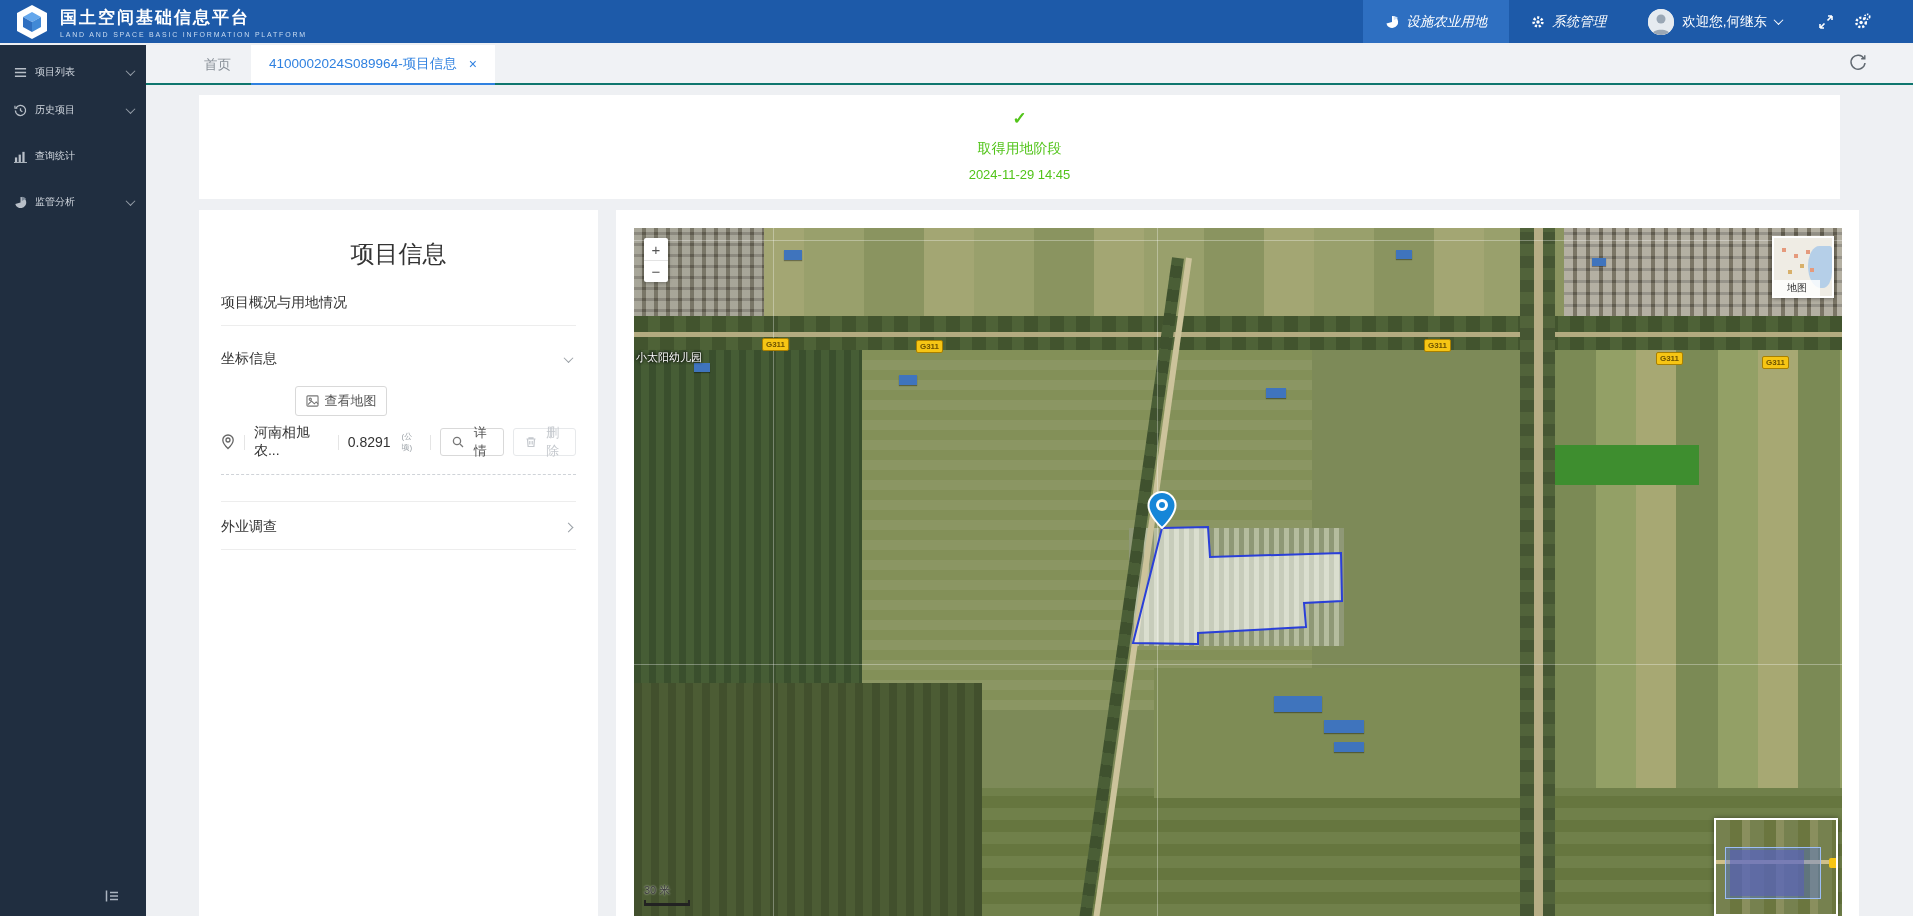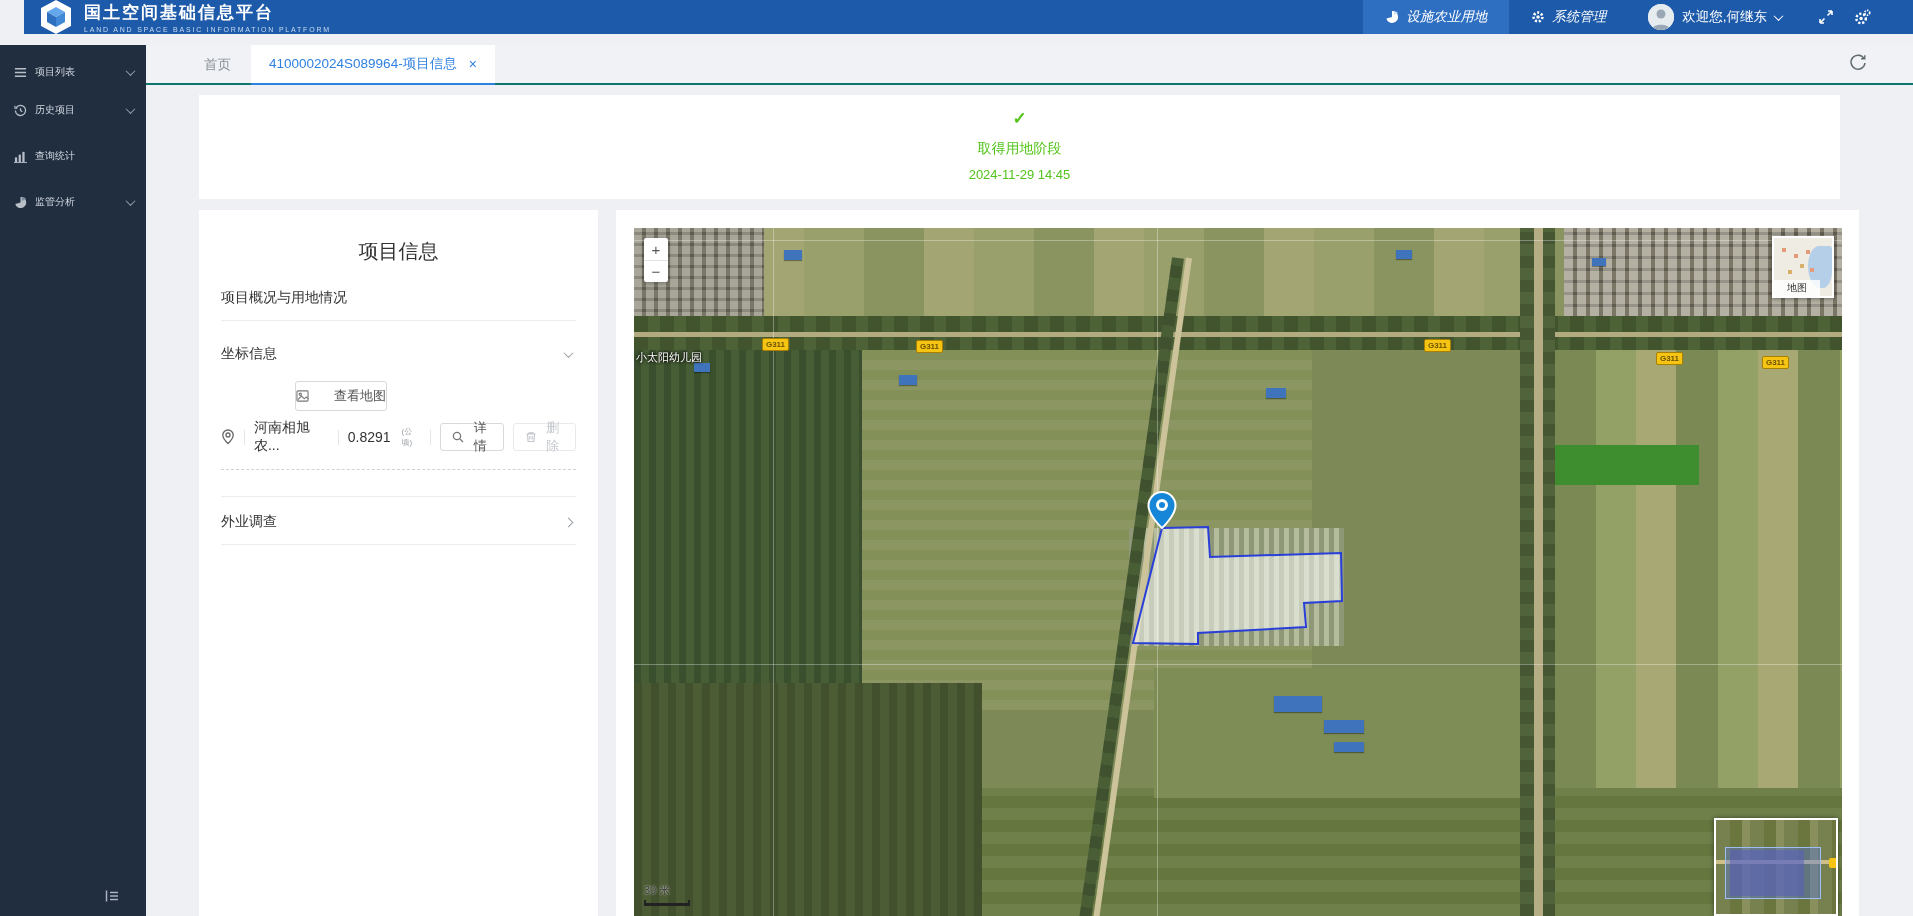--- a/index.html
+++ b/index.html
@@ -1,21 +1,21 @@
 <!DOCTYPE html>
 <html><head>
 <meta charset="utf-8">
 <style>
   * { margin:0; padding:0; box-sizing:border-box; }
   html,body { width:1913px; height:916px; }
   body { position:relative; overflow:hidden; background:#eef0f3; font-family:"Liberation Sans",sans-serif; }
   svg { display:block; }
 
   
-  .navbar { position:absolute; inset:0 0 auto 0; height:34px; background:#1d5aa9; display:flex; align-items:center; z-index:40;margin-left:24px; }
+  .navbar { position:absolute; inset:0 0 auto 0; height:43px; background:#1d5aa9; display:flex; align-items:center; z-index:40; }
   .logo-badge { margin-left:14px; flex:0 0 auto; }
   .brand { margin-left:10px; }
   .brand-title { color:#fff; font-size:17px; font-weight:bold; letter-spacing:2px; }
   .brand-sub { color:#c9dcf2; font-size:7px; letter-spacing:1.8px; margin-top:2px; }
   .nav-right { margin-left:auto; display:flex; align-items:center; height:100%; padding-right:42px; }
   .nav-item { display:flex; align-items:center; gap:7px; color:#fff; font-size:13.5px; height:100%; padding:0 22px; cursor:pointer;font-style:italic; }
   .nav-item.active { background:#2e6fc1; }
   .nav-user { display:flex; align-items:center; gap:8px; margin:0 16px 0 20px; color:#fff; font-size:13.5px; cursor:pointer; }
   .avatar { width:26px; height:26px; border-radius:50%; background:#e6ebf0; overflow:hidden; }
   .chev { width:7px; height:7px; border-right:1.5px solid currentColor; border-bottom:1.5px solid currentColor; display:inline-block; }
@@ -39,26 +39,26 @@
   .refresh-btn { position:absolute; right:46px; top:9px; cursor:pointer; color:#606870; }
 
   
   .status-card { position:absolute; left:199px; top:95px; width:1641px; height:104px; background:#fff; text-align:center; z-index:10; }
   .status-check { margin-top:13px; color:#52c41a; font-size:17px; font-weight:bold; }
   .status-stage { margin-top:11px; color:#52c41a; font-size:14px; }
   .status-time { margin-top:9px; color:#52c41a; font-size:13px; }
 
   
   .info-panel { position:absolute; left:199px; top:210px; bottom:0; width:399px; background:#fff; padding:0 22px; z-index:10; }
-  .panel-title { text-align:center; font-size:20px; color:#333; margin-top:28px; }
+  .panel-title { text-align:center; font-size:24px; color:#333; margin-top:28px; }
   .row-link { font-size:14px; color:#333; margin-top:24px; display:flex; align-items:center; cursor:pointer; }
   .row-link .chev { color:#9aa0a6; margin-left:auto; margin-right:4px; }
   hr.solid { border:none; border-top:1px solid #ededed; margin-top:13px; }
   hr.dashed { border:none; border-top:1px dashed #cfd3d8; margin-top:14px; }
-  .view-map-btn { margin:18px 0 0 74px; width:92px; height:30px; border:1px solid #d9d9d9; border-radius:3px; background:#fff; display:flex; align-items:center; justify-content:space-between; gap:6px; font-size:13px; color:#555; cursor:pointer; }
+  .view-map-btn { margin:18px 0 0 74px; width:92px; height:30px; border:1px solid #d9d9d9; border-radius:3px; background:#fff; display:flex; align-items:center; justify-content:center; gap:6px; font-size:13px; color:#555; cursor:pointer; }
   .parcel-row { display:flex; align-items:center; margin-top:8px; gap:9px; font-size:14px; color:#333; }
   .vsep { width:1px; height:15px; background:#e5e5e5; }
   .area-unit { font-size:8px; color:#9aa0a6; margin-left:2px; }
   .mini-btn { height:28px; padding:0 11px; border:1px solid #d9d9d9; border-radius:3px; background:#fff; display:flex; align-items:center; gap:5px; font-size:13px; color:#555; cursor:pointer; }
   .mini-btn.disabled { color:#c4c8cd; border-color:#e7e9eb; cursor:default; }
   .note { font-size:14px; color:#333; margin-top:16px; line-height:21px; }
 
   
   .map-panel { position:absolute; left:616px; top:210px; bottom:0; width:1243px; background:#fff; z-index:10; }
   .map { position:absolute; left:18px; top:18px; width:1208px; height:688px; background:#7d8a58; overflow:hidden; }

